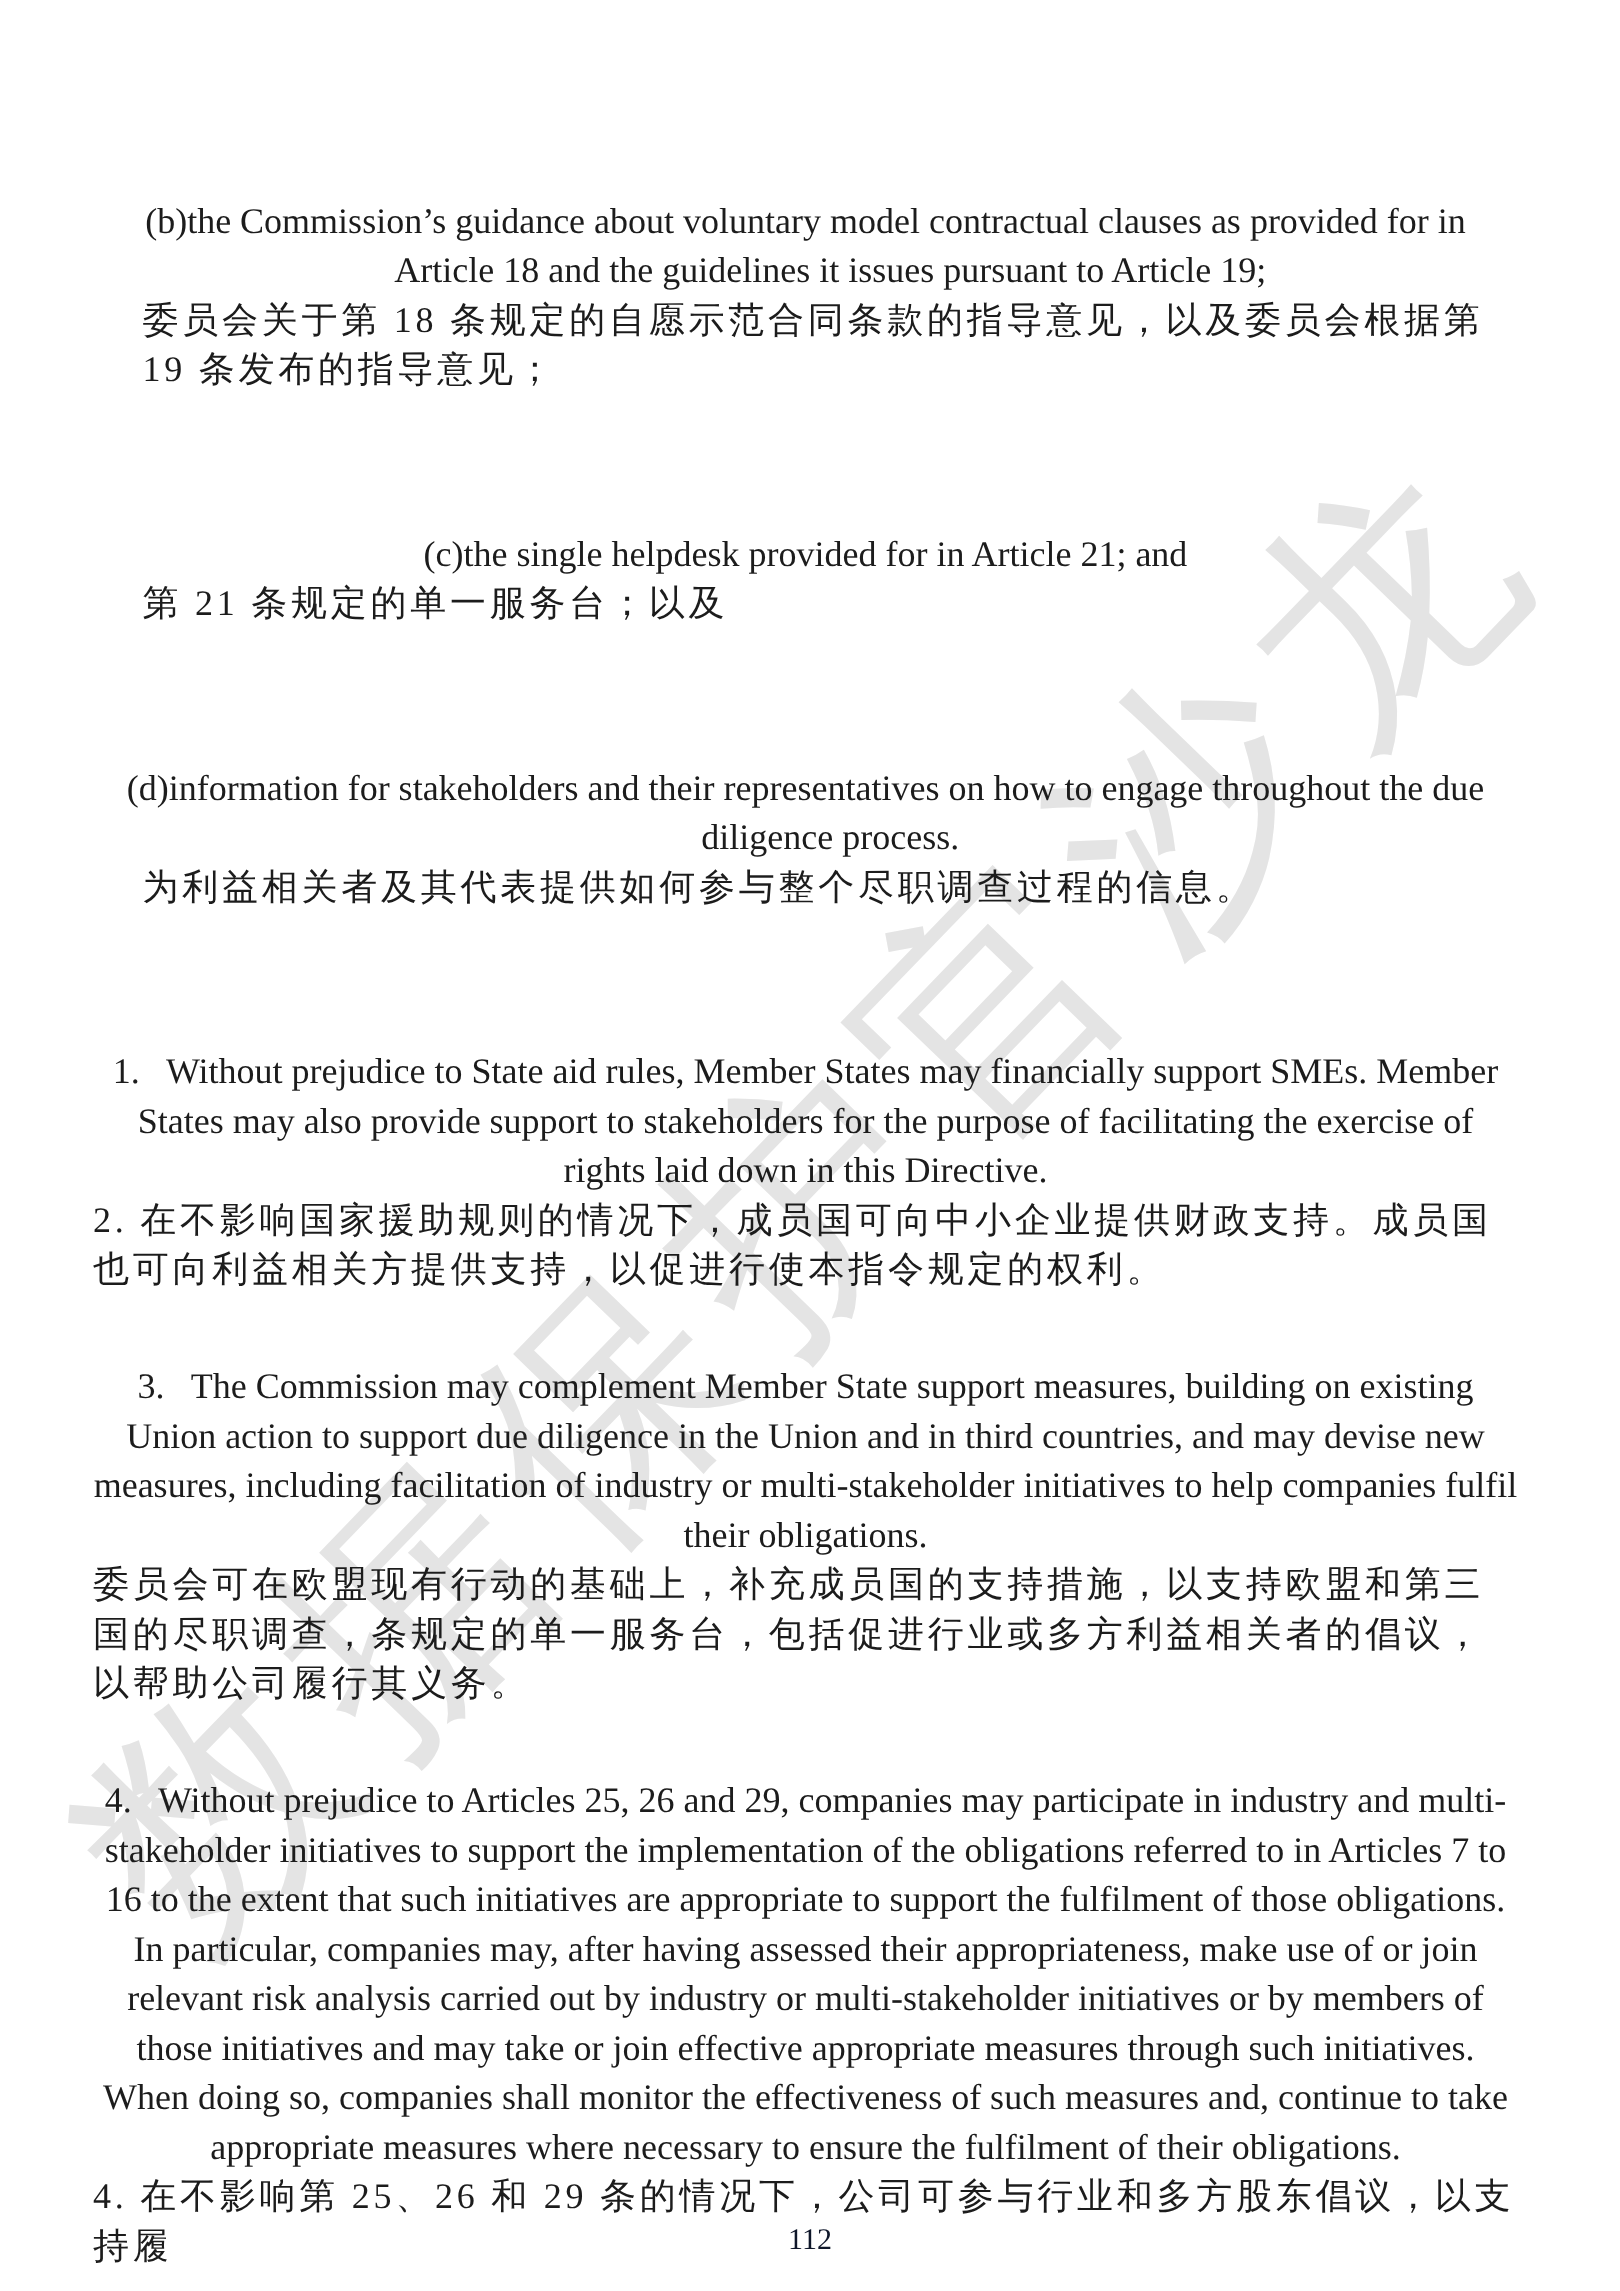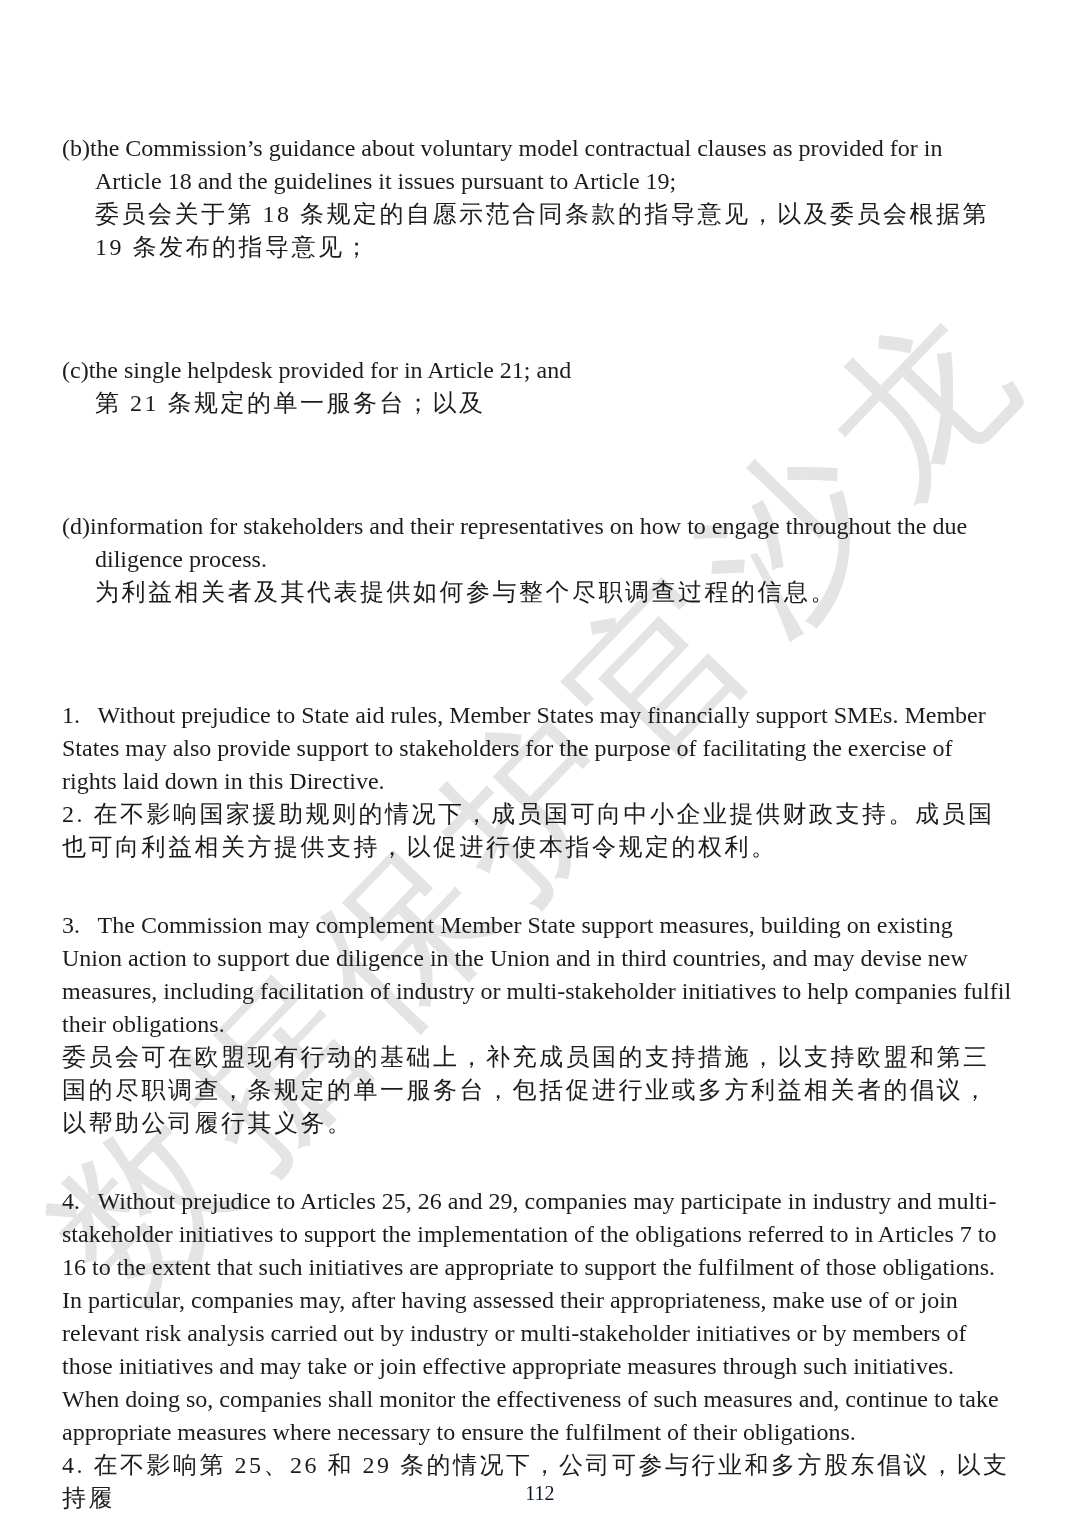--- a/index.html
+++ b/index.html
@@ -33,21 +33,21 @@
     position: relative;
     z-index: 1;
     padding: 132px 68px 0 62px;
     font-size: 24px;
     line-height: 33px;
   }
   .block   { margin: 0 0 90px 0; }
   .block-sm{ margin: 0 0 45px 0; }
   .block-last { margin: 0; }
   p { margin: 0; }
-  .en { white-space: pre-wrap; }
+  .en { white-space: pre-wrap; text-align: center; }
   .zh { letter-spacing: 2.5px; }
   .hang { padding-left: 33px; text-indent: -33px; }
   .ind  { padding-left: 33px; font-family: Liberation Serif, serif; }
   .footer {
     position: absolute;
     bottom: 22px; left: 0;
     width: 100%;
     text-align: center;
     z-index: 1;
     font-size: 20px;

